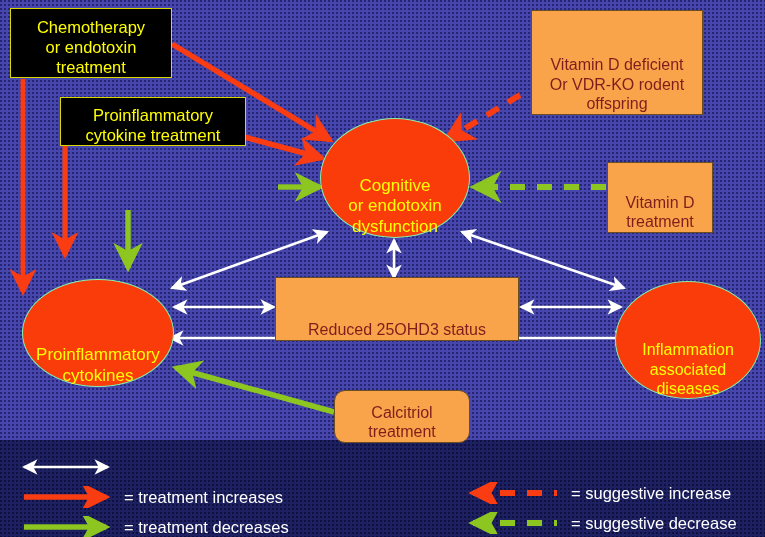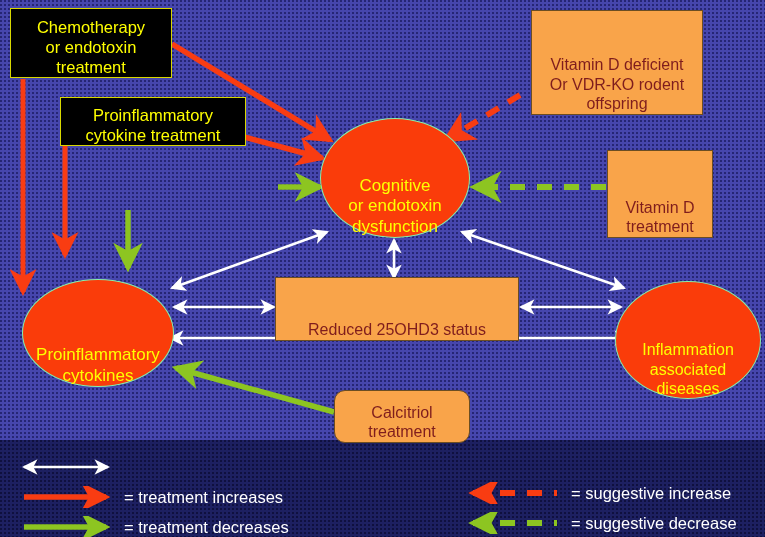--- a/index.html
+++ b/index.html
@@ -104,21 +104,21 @@
 
 
   <div class="node box-orange" style="left:531px;top:10px;width:172px;height:105px;">
     <div>
       <div>Vitamin D deficient</div>
       <div>Or VDR-KO rodent</div>
       <div>offspring</div>
     </div>
   </div>
 
-  <div class="node box-orange" style="left:607px;top:150px;width:106px;height:88px;">
+  <div class="node box-orange" style="left:607px;top:162px;width:106px;height:71px;">
     <div>
       <div>Vitamin D</div>
       <div>treatment</div>
     </div>
   </div>
 
   <div class="node circle" style="left:320px;top:118px;width:150px;height:120px;">
     <div>
       <div>Cognitive</div>
       <div>or endotoxin</div>

